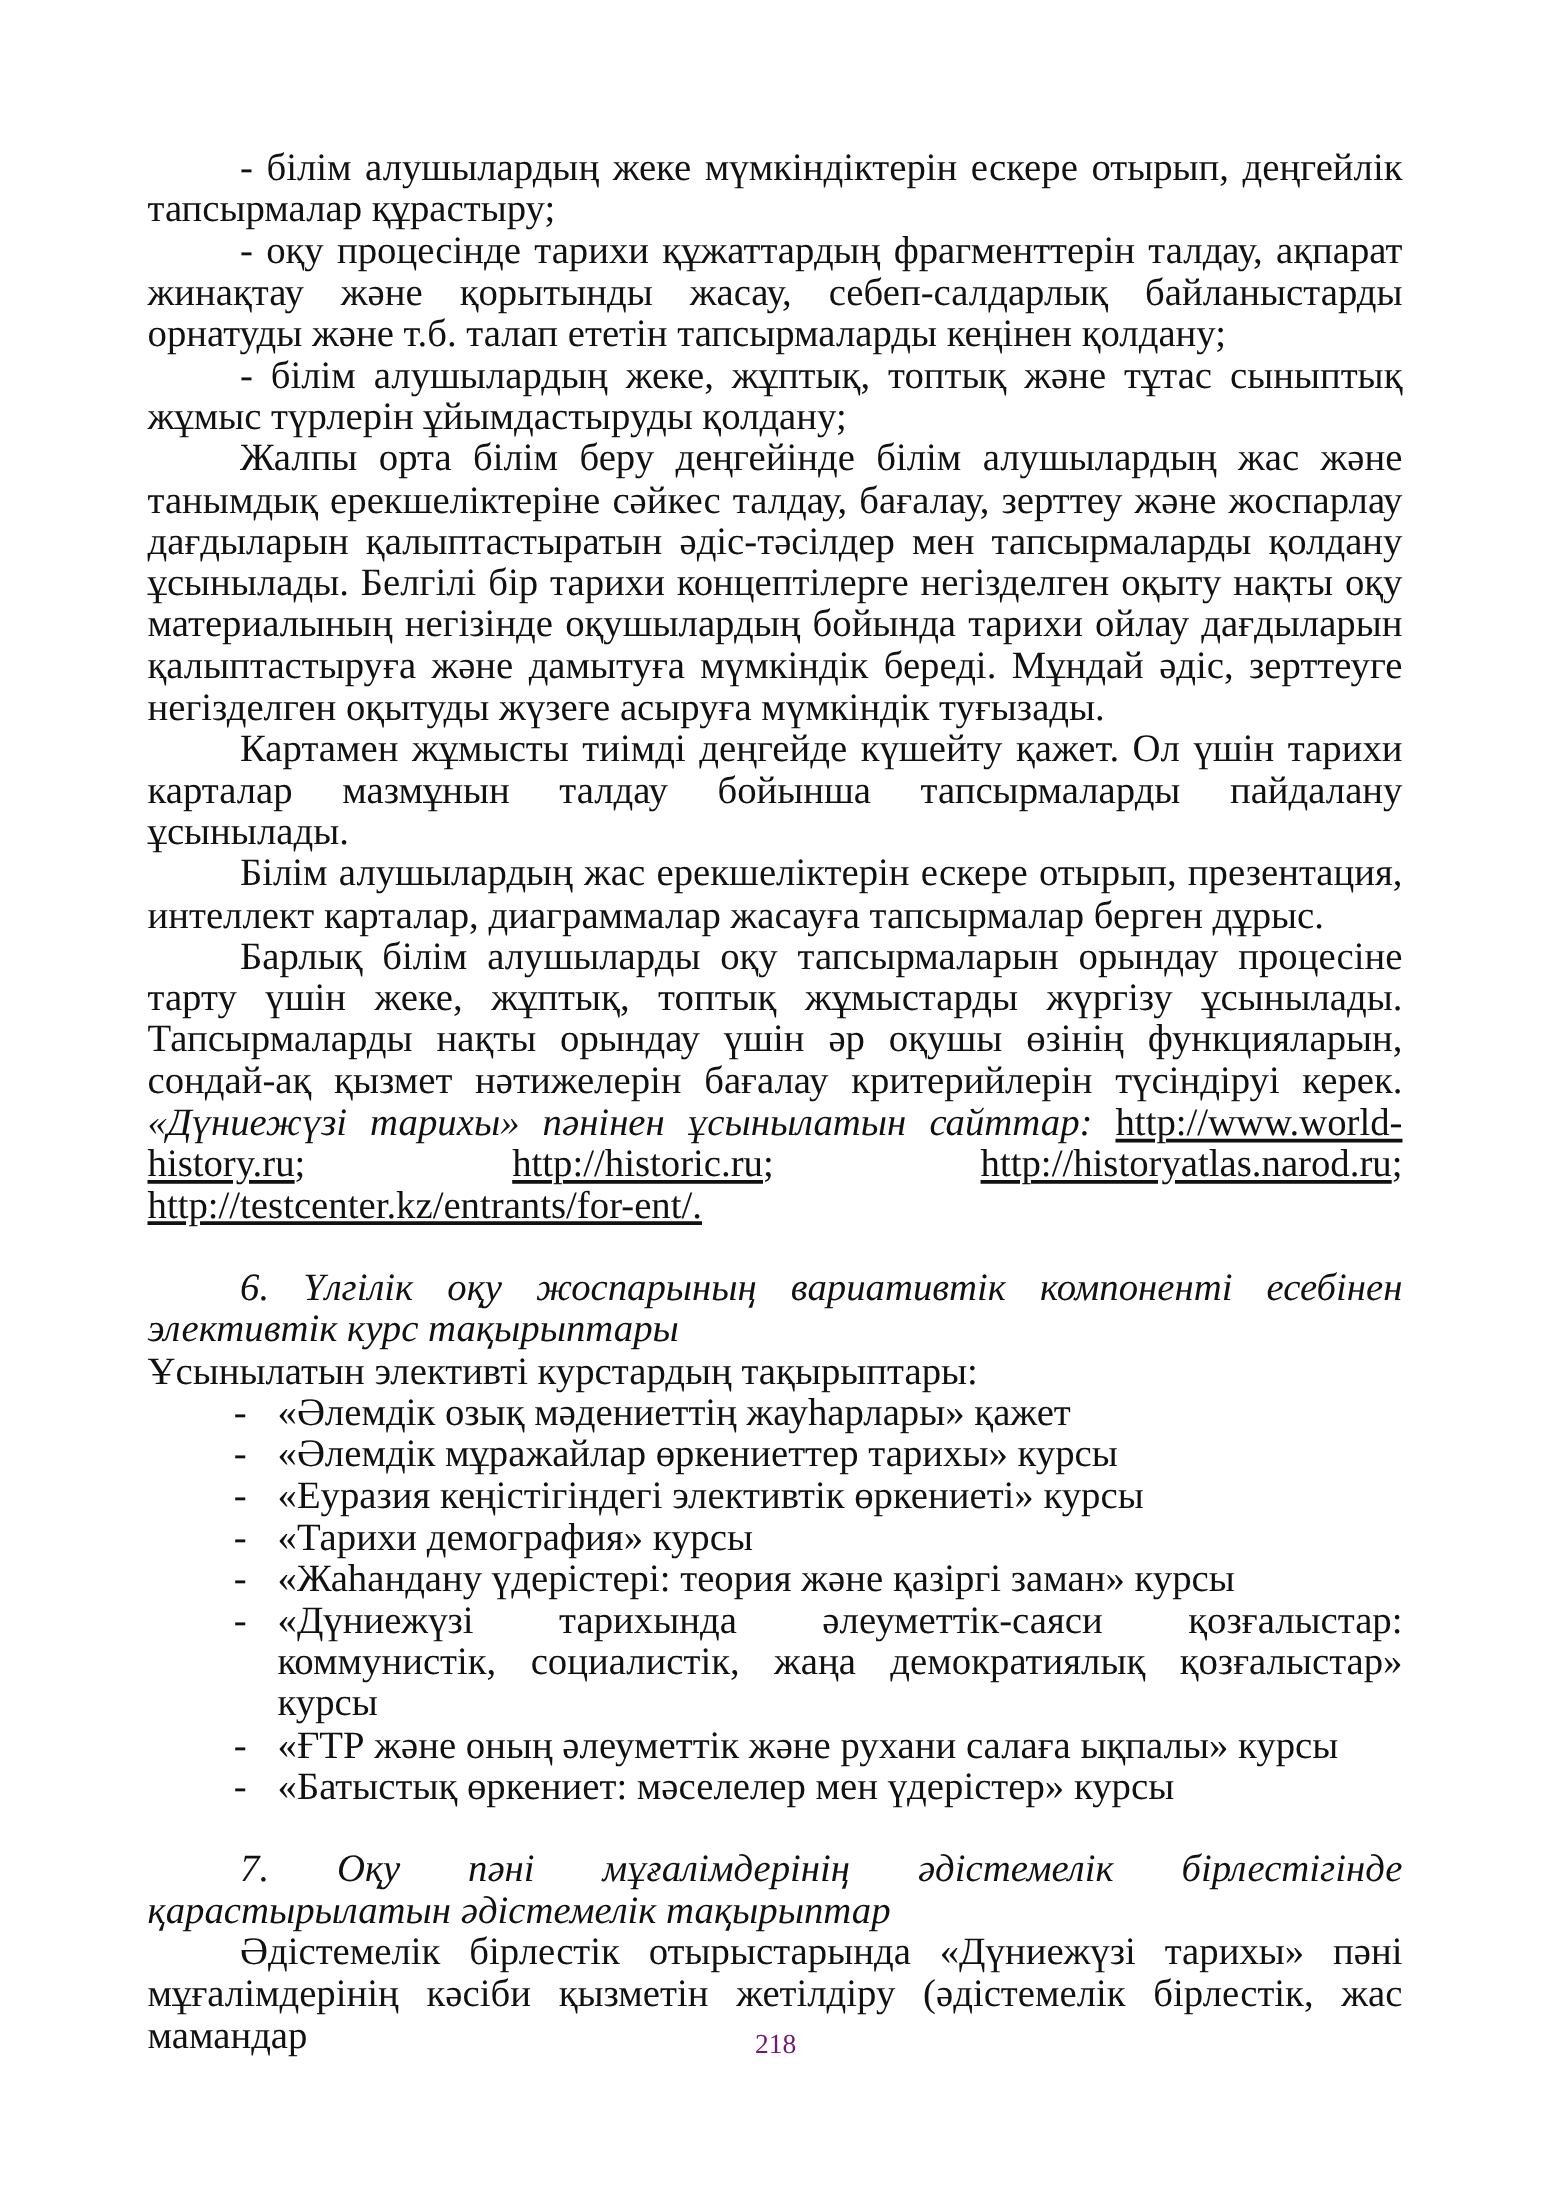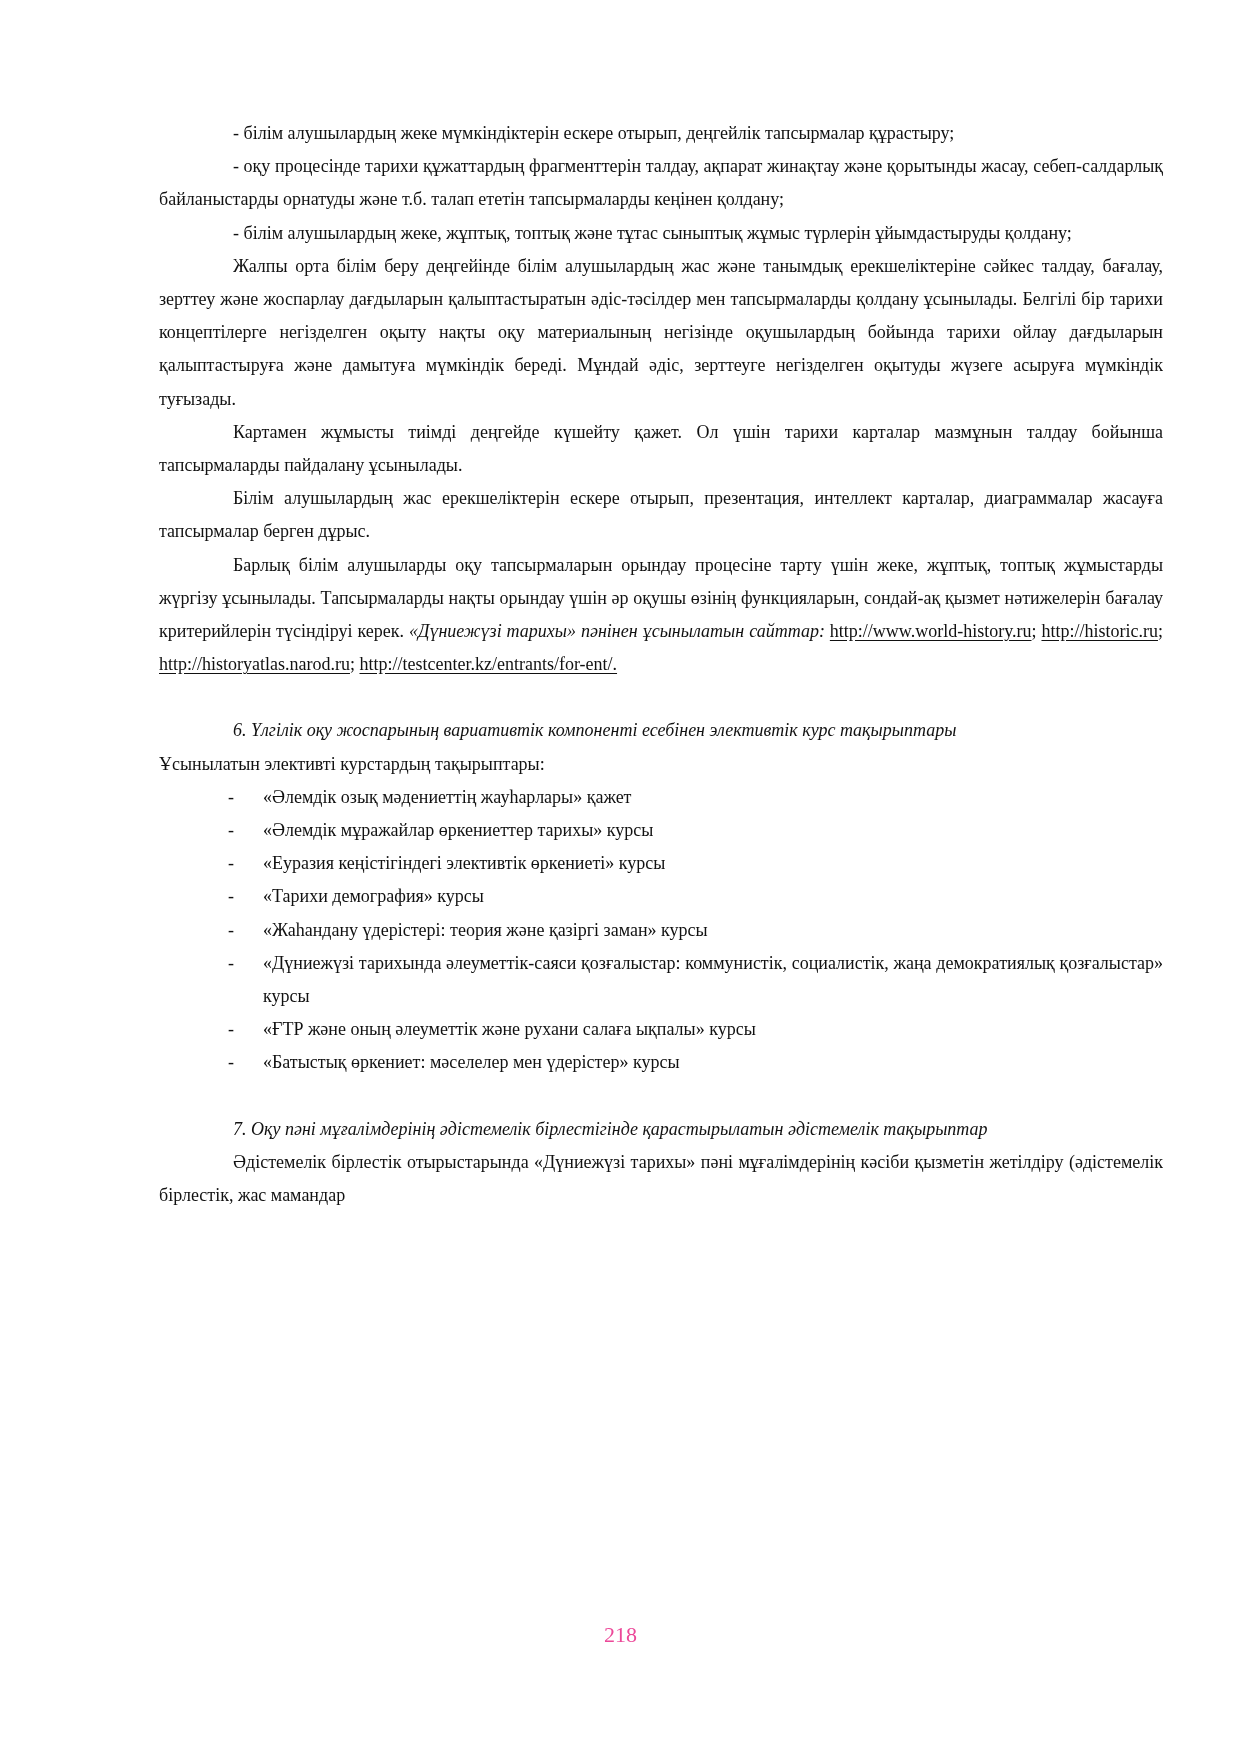--- a/index.html
+++ b/index.html
@@ -13,23 +13,22 @@
       position: relative;
       overflow: hidden;
       color: #111111;
       font-family: "Liberation Serif", "DejaVu Serif", serif;
     }
     .page {
       position: absolute;
       left: 118px;
       top: 117px;
       width: 1004px;
-      font-size: 18px;
+      font-size: 31px;
       line-height: 33.2px;
-      margin-left: 41px;
     }
     p {
       margin: 0;
       text-align: justify;
       text-align-last: left;
     }
     .indent { text-indent: 74px; }
     .it { font-style: italic; }
     a.link {
       color: #111111;
@@ -54,21 +53,21 @@
       top: 0;
     }
     .page-number {
       position: absolute;
       left: 0;
       width: 1241px;
       top: 1622px;
       text-align: center;
       font-size: 22px;
       font-family: "Liberation Serif", "DejaVu Serif", serif;
-      color: #ec4899;
+      color: #701a75;
     }
   </style>
 </head>
 <body>
 
 <div class="page">
 
   <p class="indent">- білім алушылардың жеке мүмкіндіктерін ескере отырып, деңгейлік тапсырмалар құрастыру;</p>
   <p class="indent">- оқу процесінде тарихи құжаттардың фрагменттерін талдау, ақпарат жинақтау және қорытынды жасау, себеп-салдарлық байланыстарды орнатуды және т.б. талап ететін тапсырмаларды кеңінен қолдану;</p>
   <p class="indent">-  білім алушылардың жеке, жұптық, топтық және тұтас сыныптық жұмыс түрлерін ұйымдастыруды қолдану;</p>

